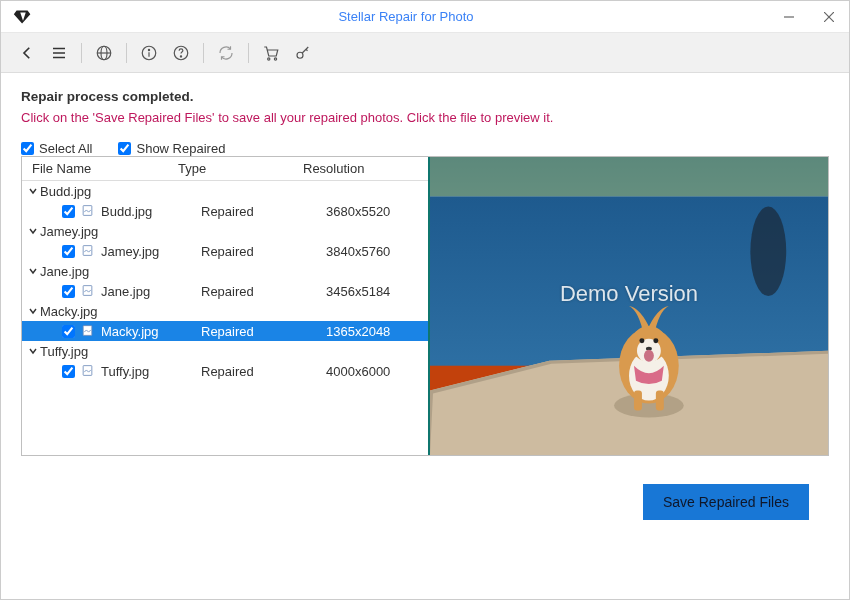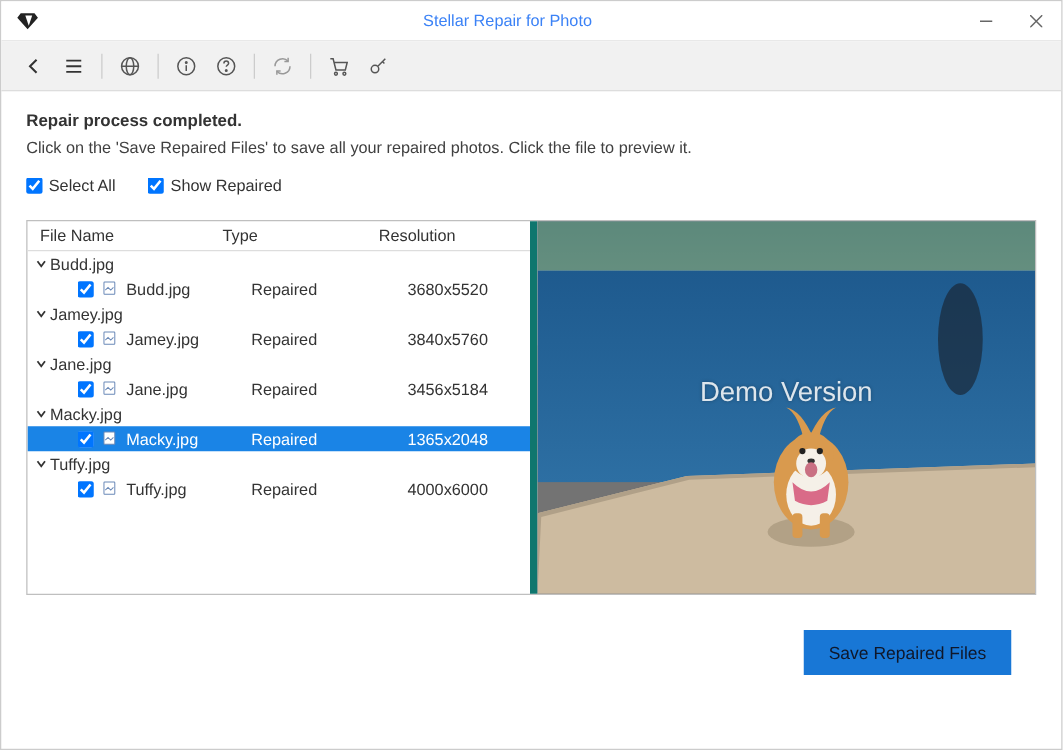--- a/index.html
+++ b/index.html
@@ -78,51 +78,51 @@
 .content {
   padding: 16px 20px 10px 20px;
 }
 .heading {
   font-weight: 700;
   font-size: 13.5px;
   margin-bottom: 6px;
 }
 .subtext {
   font-size: 13px;
-  color: #404040;
+  color: #be185d;
   margin-bottom: 16px;
 }
 .top-checks {
   display: flex;
   gap: 26px;
   font-size: 13px;
-  margin-bottom: 20px;
+  margin-bottom: 0;
 }
 .top-checks label {
   display: flex;
   align-items: center;
   gap: 5px;
 }
 .top-checks input { width: 13px; height: 13px; }
 
 
 .body-split {
   display: flex;
   border: 1px solid #bfbfbf;
   height: 300px;
 }
 .file-list {
   width: 408px;
-  border-right: 6px solid #0f766e;
+  border-right: 2px solid #0f766e;
   overflow: auto;
 }
 .preview {
   flex: 1;
   position: relative;
-  background: #737373;
+  background: #c2410c;
   overflow: hidden;
 }
 .preview svg { width: 100%; height: 100%; display: block; }
 .watermark {
   position: absolute;
   top: 46%;
   left: 50%;
   transform: translate(-50%, -50%);
   color: rgba(255,255,255,0.85);
   font-size: 22px;

